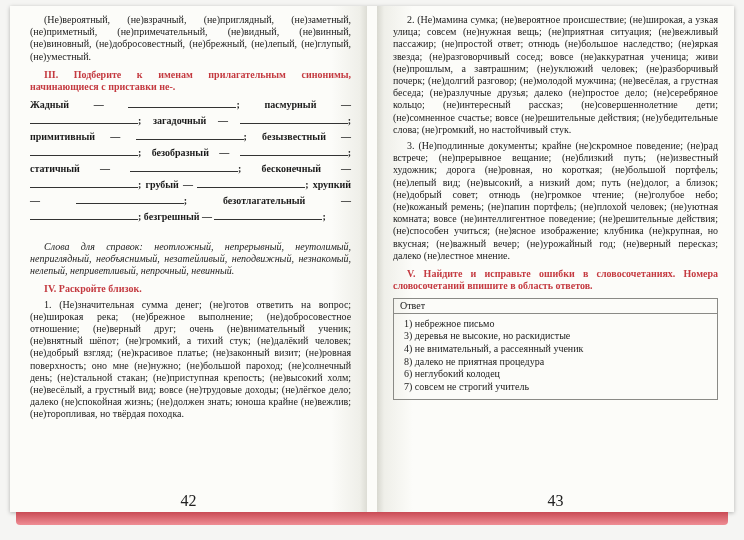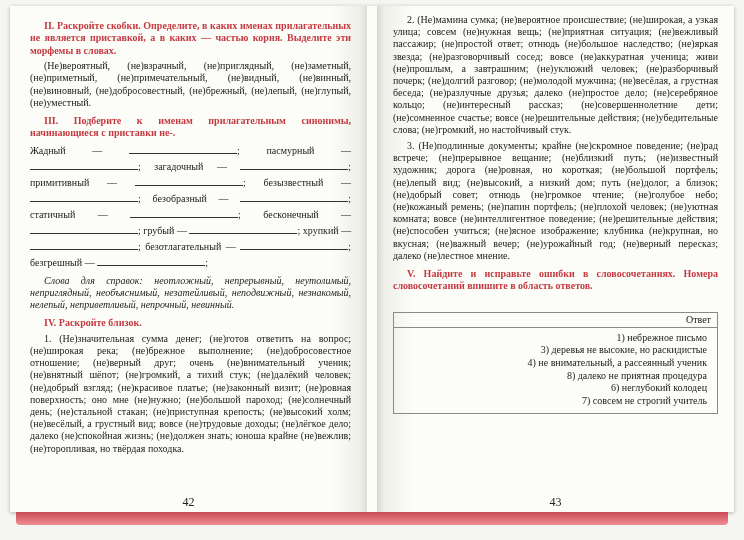--- a/index.html
+++ b/index.html
@@ -6,37 +6,36 @@
   body { width: 744px; height: 540px; background: #f5f5f3; font-family: "Liberation Serif", "DejaVu Serif", serif; }
   .photo { position: relative; width: 744px; height: 540px; overflow: hidden; }
   .spread { position: absolute; left: 10px; right: 10px; top: 6px; height: 506px; display: flex; box-shadow: 0 1px 4px rgba(0,0,0,.28); background: #fcfcf9; }
   .page { position: relative; width: 50%; overflow: hidden; padding: 8px 16px 14px 20px; color: #1b1b1b; font-size: 10px; }
   .page.left  { background: linear-gradient(to right, #fcfcf9 0%, #fcfcf9 90%, #efefe9 98%, #ddddd5 100%); }
   .page.right { background: linear-gradient(to left,  #fcfcf9 0%, #fcfcf9 90%, #efefe9 98%, #d8d8d0 100%); padding: 8px 16px 14px 16px; }
   .gutter { width: 10px; background: linear-gradient(to right, #d8d8d1, #aeaea6 48%, #c4c4bc 55%, #ececе6); }
   .book-edge { position: absolute; left: 16px; right: 16px; top: 512px; height: 13px; border-radius: 0 0 4px 4px; background: linear-gradient(to bottom, #c94b55, #ef8d94); }
   .heading { font-weight: bold; color: #c43a40; text-align: justify; text-indent: 14px; line-height: 12.4px; margin: 6px 0 3px; }
   .para { text-align: justify; text-indent: 14px; line-height: 12.2px; margin-bottom: 4px; }
-  .fill-block { text-align: justify; line-height: 16px; margin: 2px 0 4px; }
+  .fill-block { text-align: justify; line-height: 16px; margin: 2px 0 16px; font-weight: bold; }
   .blank { display: inline-block; width: 108px; height: 9px; border-bottom: 1px solid #333; vertical-align: baseline; }
   .reference { font-style: italic; }
-  .page-num { position: absolute; bottom: 2px; left: 0; width: 100%; text-align: center; font-size: 12px; color: #222; }
-  .answer-box { border: 1px solid #8a8a86; margin-top: 19px; text-align: right; }
+  .page-num { position: absolute; bottom: 2px; left: 0; width: 100%; text-align: center; font-size: 16px; color: #222; }
+  .answer-box { border: 1px solid #8a8a86; margin-top: 5px; }
   .answer-header { padding: 1px 6px 2px; border-bottom: 1px solid #8a8a86; }
   .answer-items { padding: 4px 10px 6px; }
   .answer-item { line-height: 12.6px; }
 </style>
 </head>
 <body>
 
 <div class="photo">
   <div class="spread">
 
     <div class="page left">
-      <div class="heading">II. Раскройте скобки. Определите, в каких именах прилагательных не является приставкой, а в каких — частью корня. Выделите эти морфемы в словах.</div>
       <div class="para">(Не)вероятный, (не)взрачный, (не)приглядный, (не)заметный, (не)приметный, (не)примечательный, (не)видный, (не)винный, (не)виновный, (не)добросовестный, (не)брежный, (не)лепый, (не)глупый, (не)уместный.</div>
 
       <div class="heading">III. Подберите к именам прилагательным синонимы, начинающиеся с приставки не-.</div>
       <div class="fill-block">
         
       
           <span class="pair"><span>Жадный</span><span> — </span><span class="blank"></span><span>; </span></span>
         
           <span class="pair"><span>пасмурный</span><span> — </span><span class="blank"></span><span>; </span></span>
         

